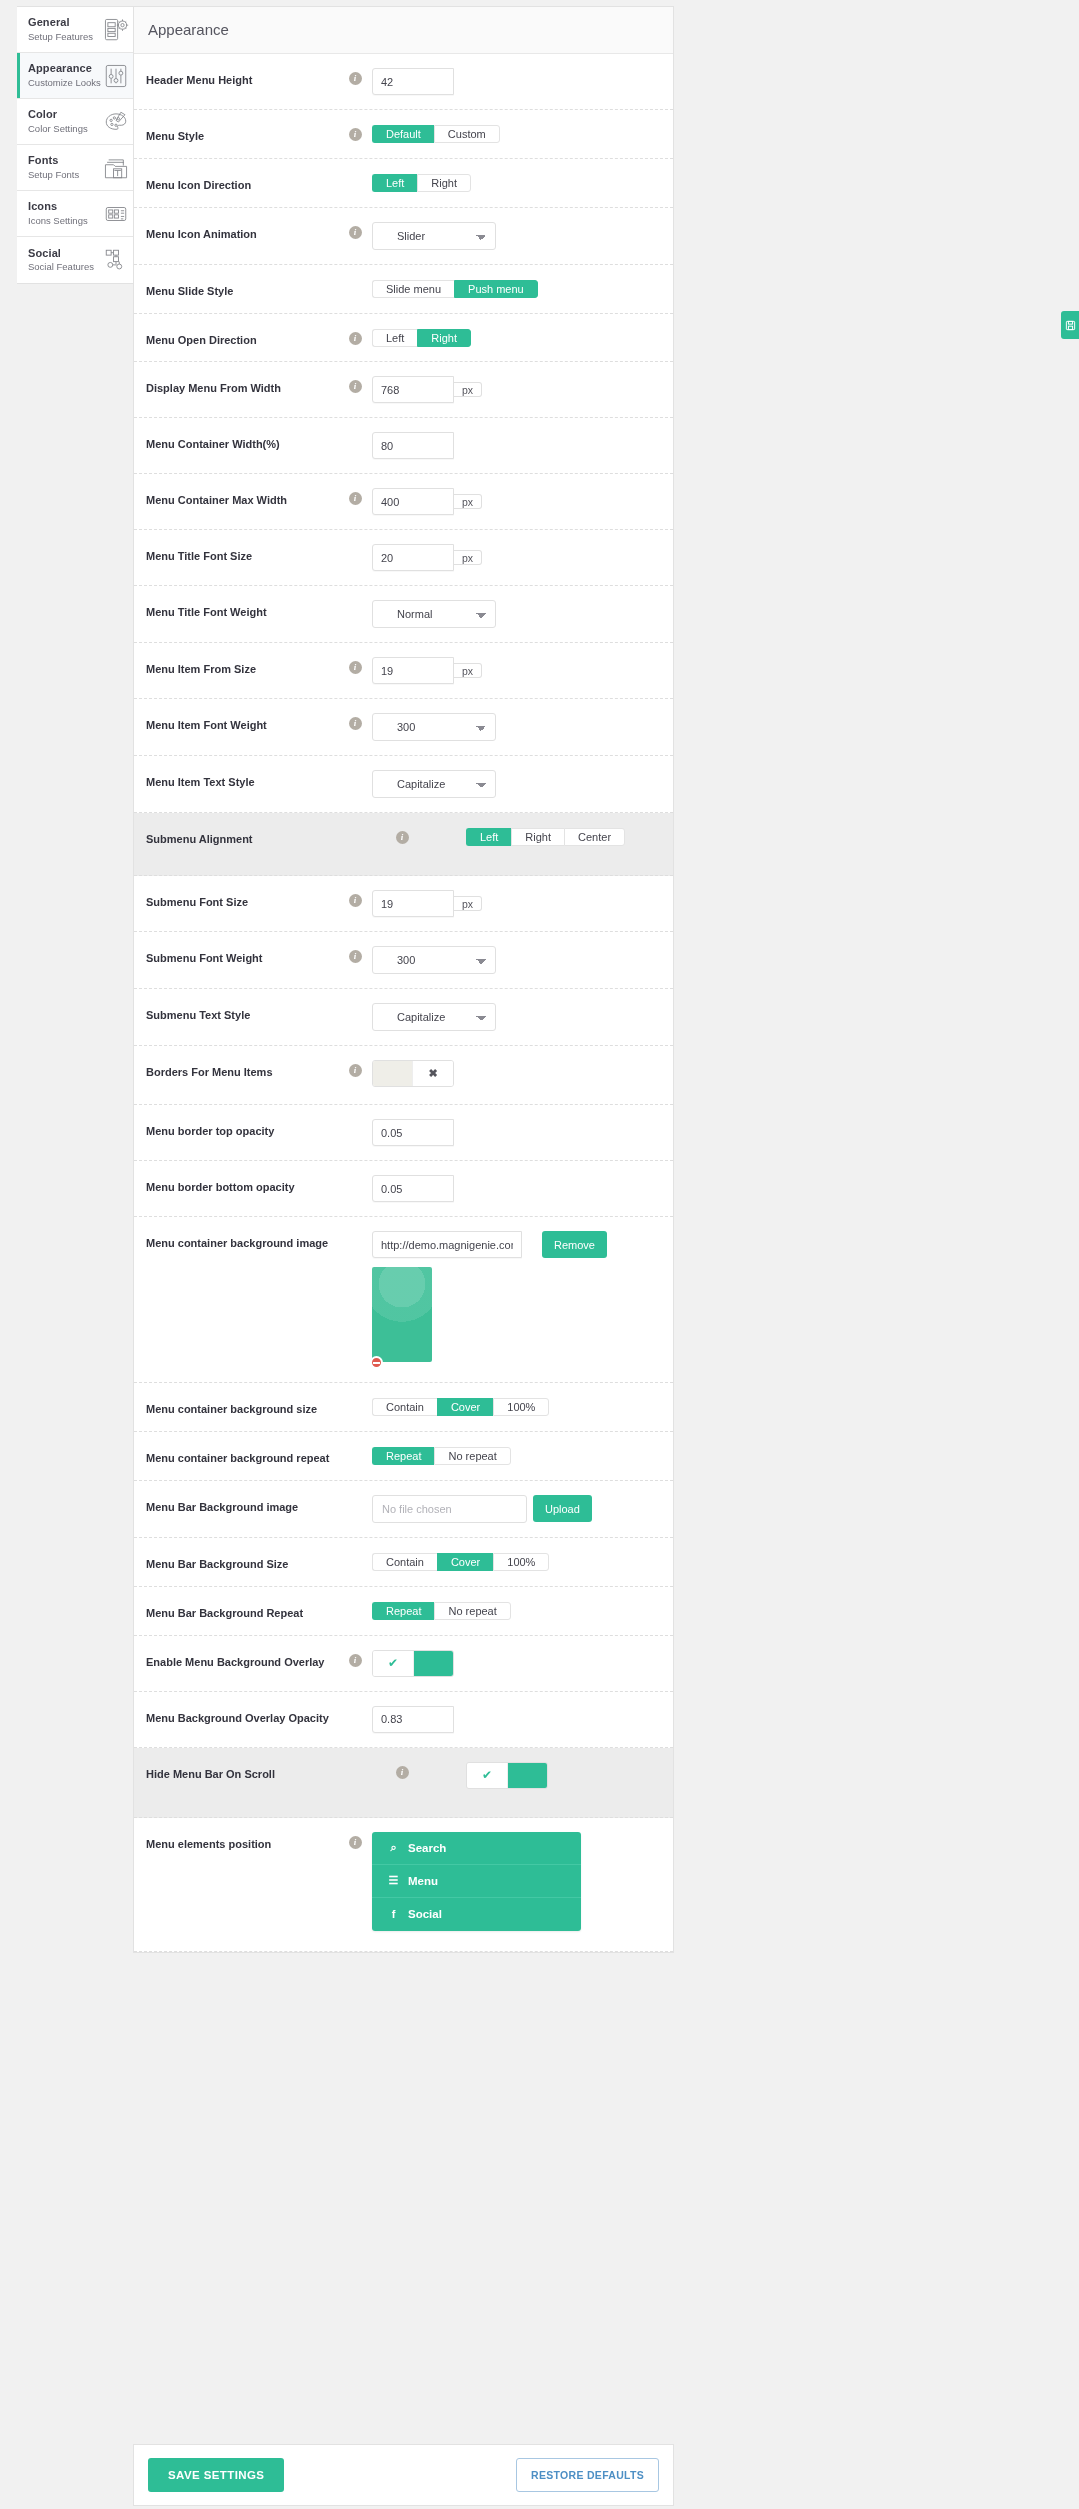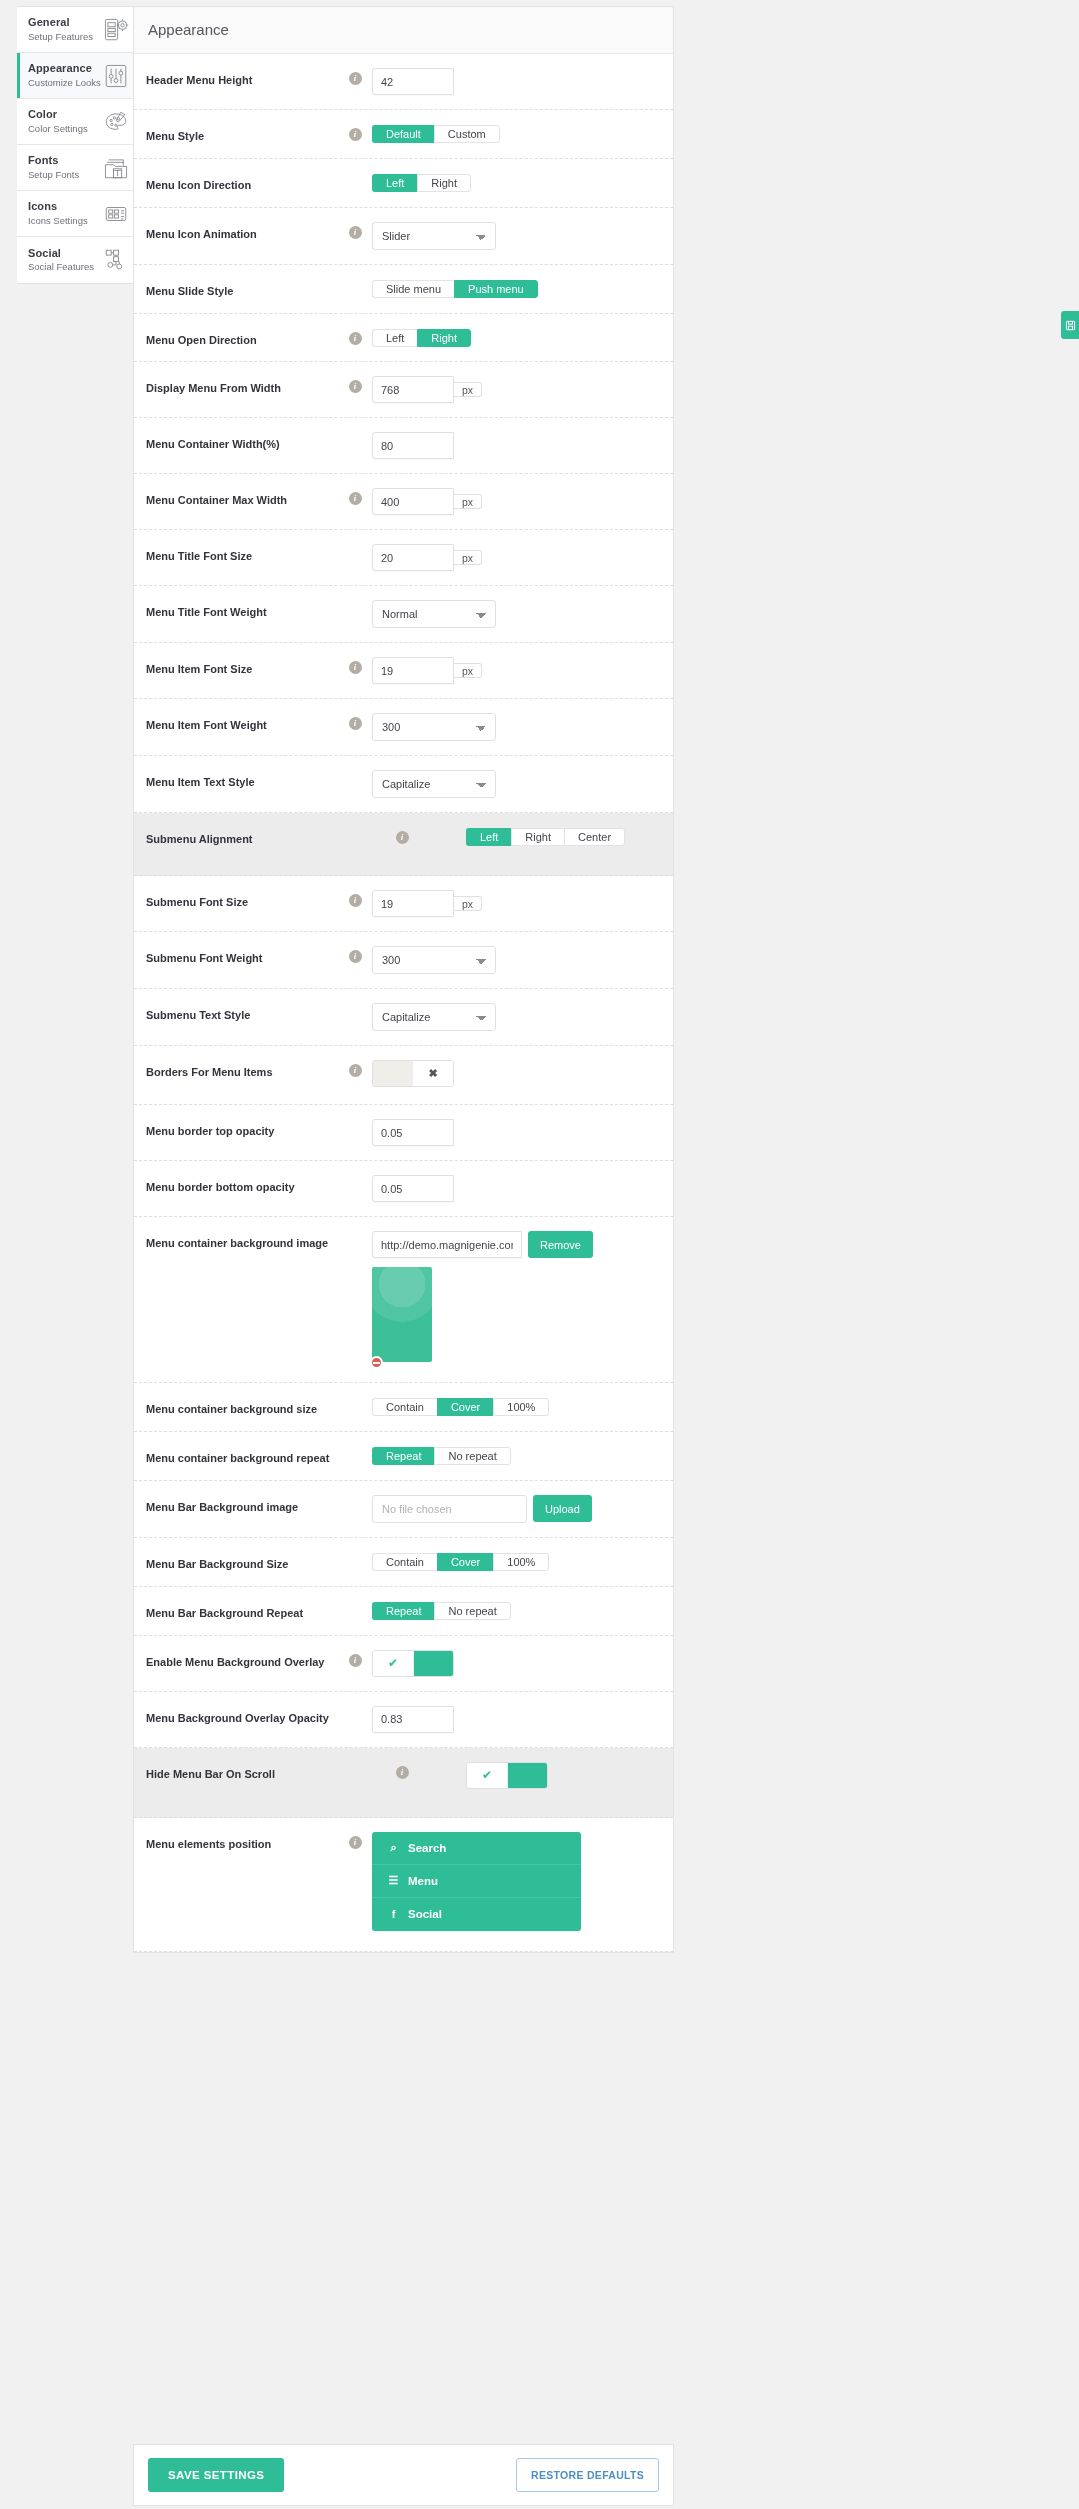--- a/index.html
+++ b/index.html
@@ -157,21 +157,21 @@
   .field-inline .txt { border-radius: 3px 0 0 3px; }
 
   select.sel {
     width: 124px;
     height: 28px;
     border: 1px solid #e0e0e0;
     border-radius: 3px;
     background: #fff;
     font-size: 11px;
     color: #44444d;
-    padding: 0 9px;
+    padding: 0 24px;
     font-family: "Liberation Sans", sans-serif;
     outline: none;
     appearance: none;
     -webkit-appearance: none;
     background-image:
       linear-gradient(45deg, transparent 50%, #8a8a92 50%),
       linear-gradient(135deg, #8a8a92 50%, transparent 50%);
     background-position:
       calc(100% - 14px) 12px,
       calc(100% - 9px) 12px;
@@ -580,21 +580,21 @@
               <span class="unit">px</span>
             </div>
           </div>
         </div>
         <div class="row">
           <div class="row-label">Menu Title Font Weight</div>
           <div class="row-info"></div>
           <div class="row-field"><select class="sel"><option selected="">Normal</option><option>Bold</option><option>300</option><option>400</option><option>500</option><option>600</option></select></div>
         </div>
         <div class="row">
-          <div class="row-label">Menu Item Font Size</div>
+          <div class="row-label">Menu Item From Size</div>
           <div class="row-info">
             <span class="info-dot">i</span>
           </div>
           <div class="row-field">
             <div class="field-inline">
               <input class="txt" type="text" value="19" style="">
               <span class="unit">px</span>
             </div>
           </div>
         </div>
@@ -672,21 +672,21 @@
               <input class="txt" type="text" value="0.05" style="">
             </div>
           </div>
         </div>
         <div class="row tall">
           <div class="row-label">Menu container background image</div>
           <div class="row-info"></div>
           <div class="row-field">
             <div class="field-inline">
               <input class="txt url" type="text" value="http://demo.magnigenie.com/wp-c" style="">
-              <button class="gbtn" style="margin-left:6px">Remove</button>
+              <button class="gbtn" style="margin-left:20px">Remove</button>
             </div>
             <div class="preview-wrap">
               <div class="preview"></div>
               <span class="preview-x"></span>
             </div>
           </div>
         </div>
         <div class="row">
           <div class="row-label">Menu container background size</div>
           <div class="row-info"></div>

